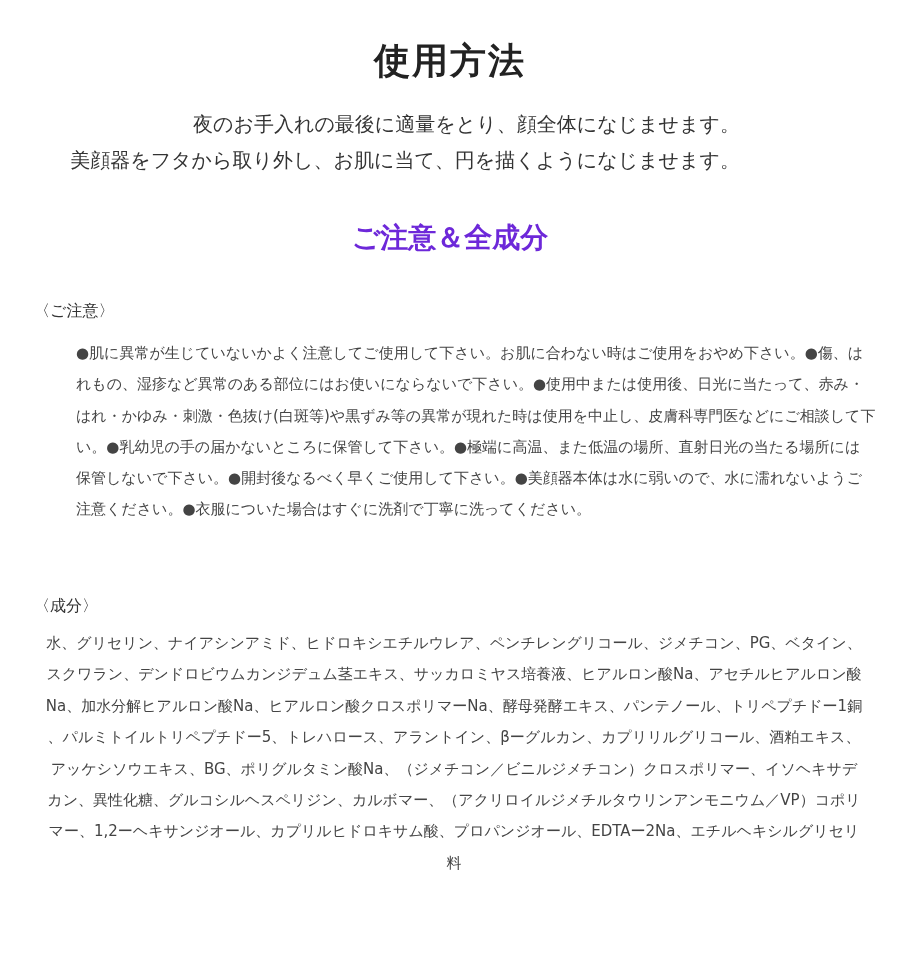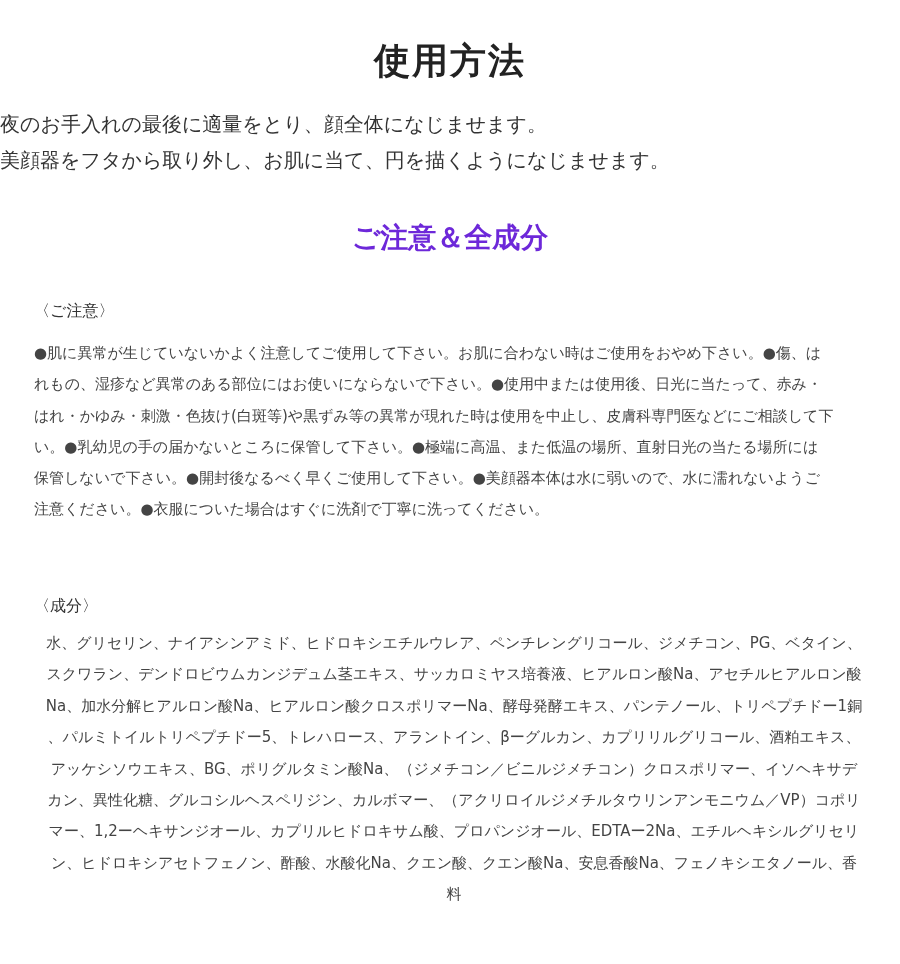--- a/index.html
+++ b/index.html
@@ -8,38 +8,38 @@
     font-family: "DejaVu Sans", "Liberation Sans", sans-serif;
     color: #333333;
   }
   .title-usage {
     position: absolute; top: 36px; left: 0; width: 900px; text-align: center;
     font-family: "DejaVu Serif", "Liberation Serif", serif;
     font-size: 36px; font-weight: bold; color: #222222; letter-spacing: 2px;
     line-height: 48px;
   }
   .usage-lines {
-    position: absolute; top: 106px; left: 0; width: 740px; text-align: left;
+    position: absolute; top: 106px; left: 0; width: 740px; text-align: right;
     font-size: 20px; color: #333333;
   }
   .usage-lines div { height: 36px; line-height: 36px; white-space: nowrap; }
   .title-caution {
     position: absolute; top: 218px; left: 0; width: 900px; text-align: center;
     font-size: 28px; font-weight: bold; color: #6d28d9; line-height: 40px;
   }
   .sub-heading {
     position: absolute; left: 34px;
     font-size: 16px; color: #333333; line-height: 24px; white-space: nowrap;
   }
   .para {
     position: absolute; left: 34px; width: 840px;
     font-size: 15px; color: #444444;
   }
   .para div { height: 31.4px; line-height: 31.4px; white-space: nowrap; overflow: visible; }
-  .caution-para div { height: 31.3px; line-height: 31.3px; }
+  .caution-para div { height: 31.3px; line-height: 31.3px; margin-left: 42px; }
 </style>
 </head>
 <body>
 
 <h1 class="title-usage" style="margin:0;text-align:center;">使用方法</h1>
 
 <div class="usage-lines">
   <div>夜のお手入れの最後に適量をとり、顔全体になじませます。</div>
   <div>美顔器をフタから取り外し、お肌に当て、円を描くようになじませます。</div>
 </div>
@@ -60,15 +60,14 @@
 <div class="sub-heading" style="top:594px;">〈成分〉</div>
 
 <div class="para" style="top:628px;text-align:center;">
   <div>水、グリセリン、ナイアシンアミド、ヒドロキシエチルウレア、ペンチレングリコール、ジメチコン、PG、ベタイン、</div>
   <div>スクワラン、デンドロビウムカンジデュム茎エキス、サッカロミヤス培養液、ヒアルロン酸Na、アセチルヒアルロン酸</div>
   <div>Na、加水分解ヒアルロン酸Na、ヒアルロン酸クロスポリマーNa、酵母発酵エキス、パンテノール、トリペプチドー1銅</div>
   <div>、パルミトイルトリペプチドー5、トレハロース、アラントイン、βーグルカン、カプリリルグリコール、酒粕エキス、</div>
   <div>アッケシソウエキス、BG、ポリグルタミン酸Na、（ジメチコン／ビニルジメチコン）クロスポリマー、イソヘキサデ</div>
   <div>カン、異性化糖、グルコシルヘスペリジン、カルボマー、（アクリロイルジメチルタウリンアンモニウム／VP）コポリ</div>
   <div>マー、1,2ーヘキサンジオール、カプリルヒドロキサム酸、プロパンジオール、EDTAー2Na、エチルヘキシルグリセリ</div>
-  <div>ン、ヒドロキシアセトフェノン、酢酸、水酸化Na、クエン酸、クエン酸Na、安息香酸Na、フェノキシエタノール、香</div>
   <div>料</div>
 </div>
 
 </body></html>

